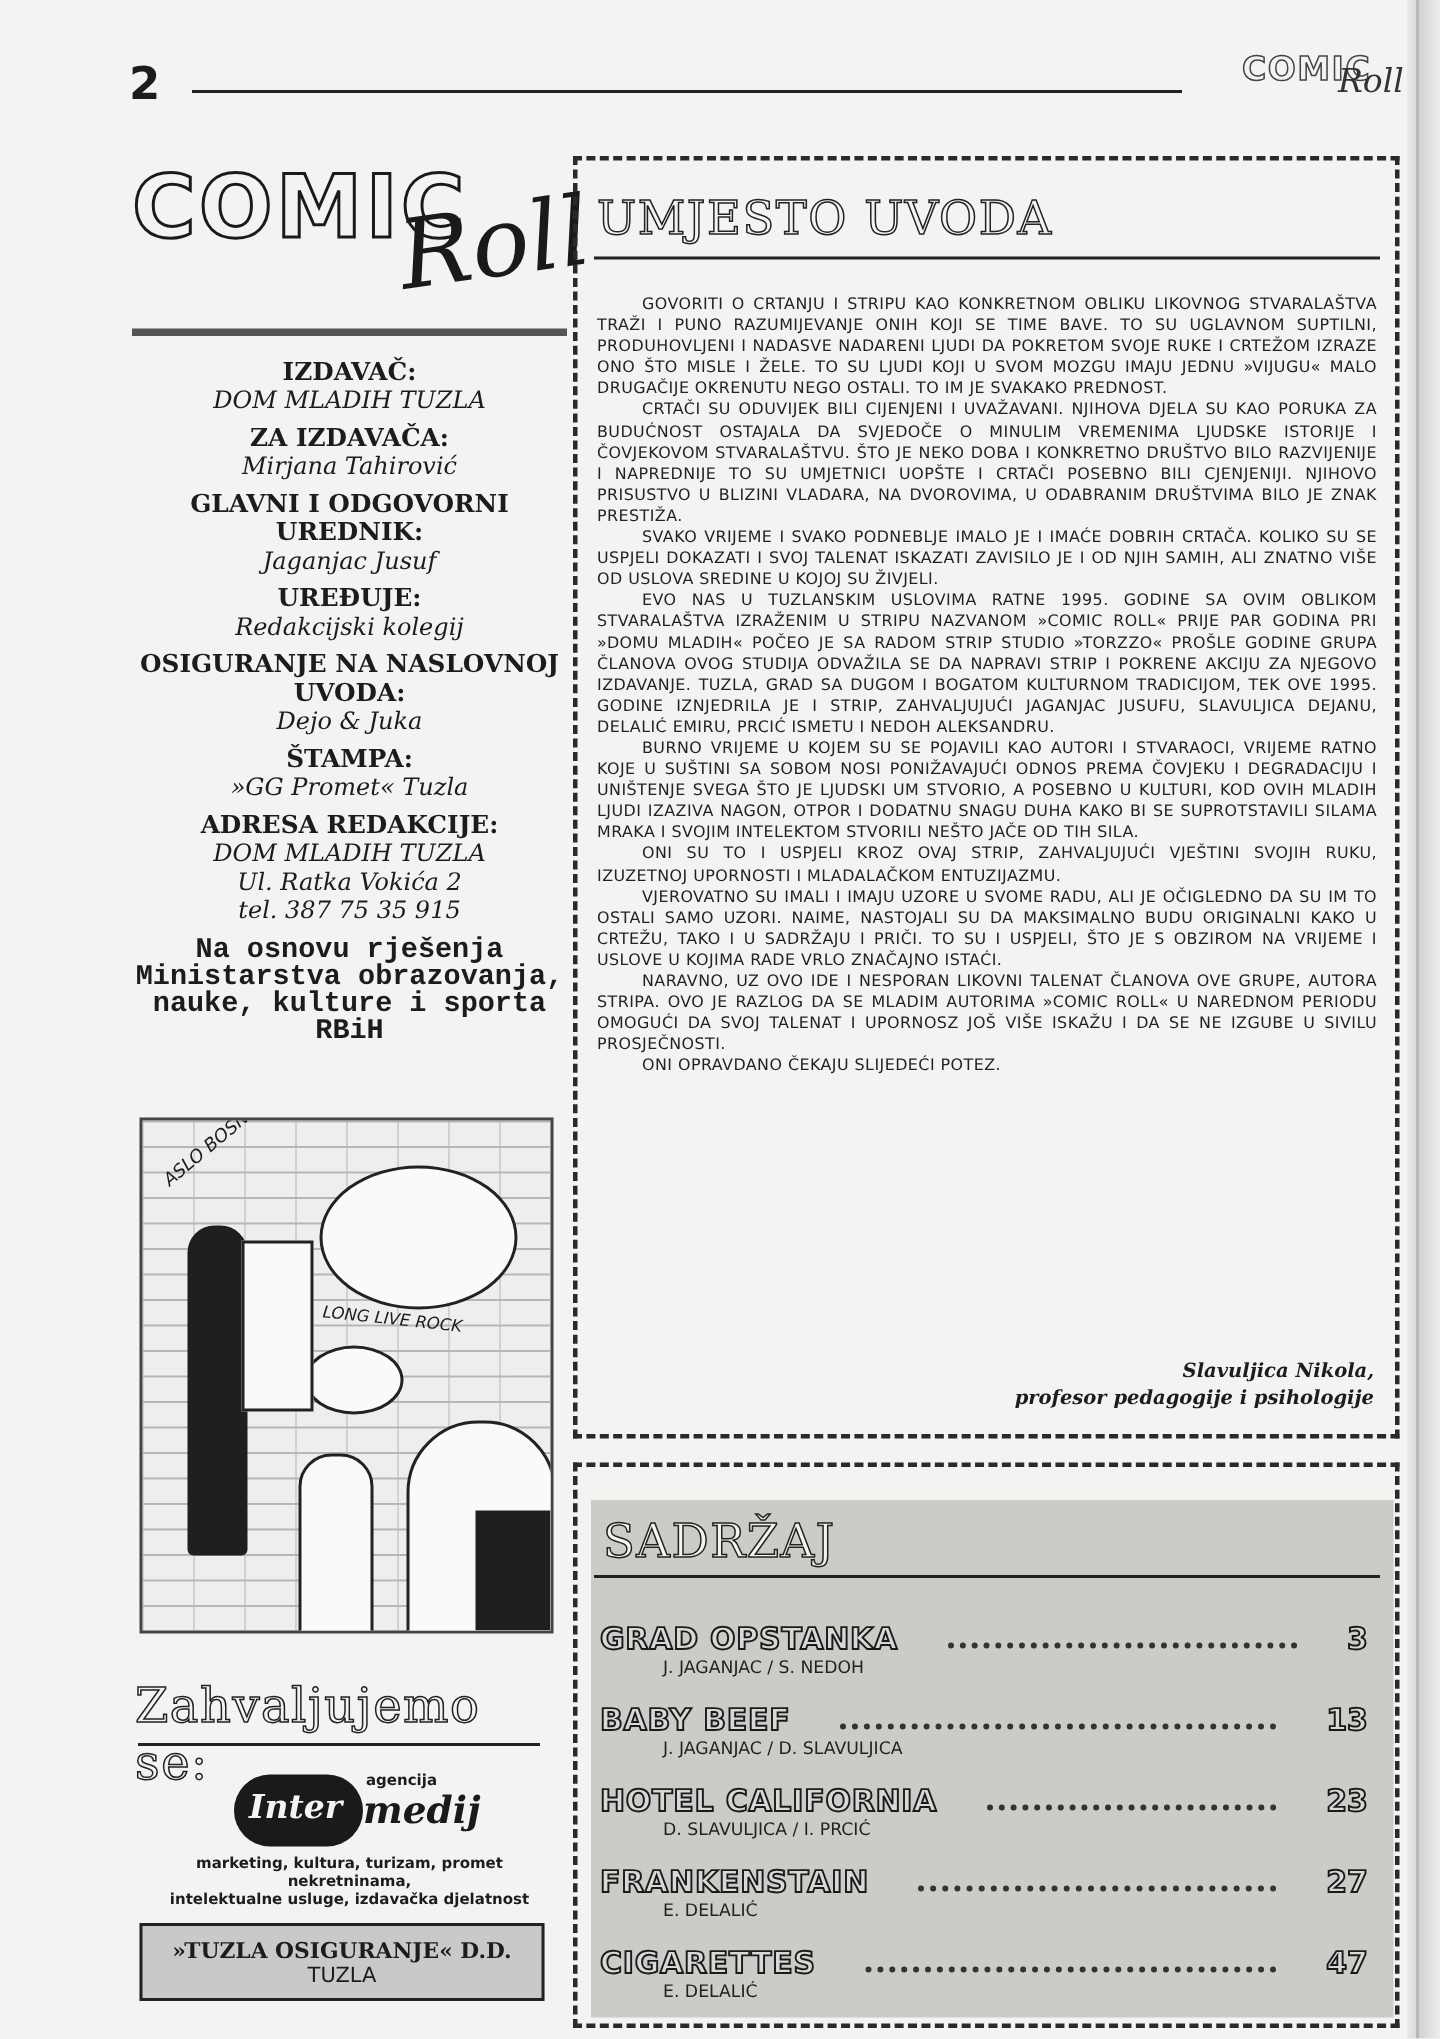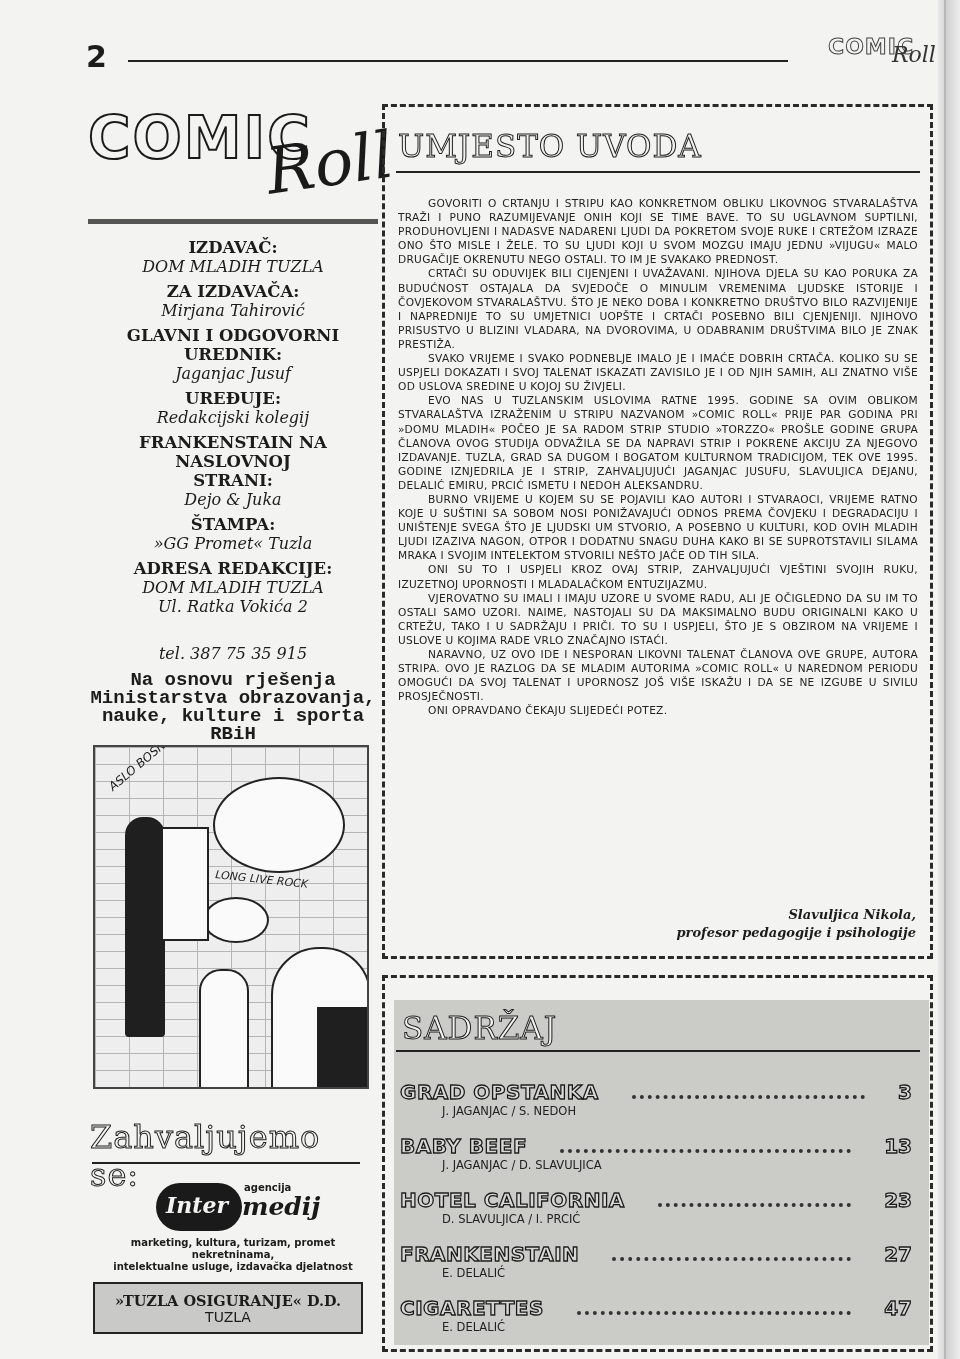--- a/index.html
+++ b/index.html
@@ -27,21 +27,21 @@
   .big-logo .comic { position:absolute; left:0; top:0; font-family:"DejaVu Sans",sans-serif; font-weight:bold; font-size:58px; line-height:60px;
     color:#f3f3f1; -webkit-text-stroke:2px #1a1a1a; letter-spacing:2px; }
   .big-logo .roll { position:absolute; left:178px; top:20px; font-family:"DejaVu Serif",serif; font-style:italic; font-size:64px; line-height:70px; color:#1a1a1a; transform:rotate(-8deg); }
   .logo-rule { left:88px; top:219px; width:290px; height:5px; background:#555; }
 
   
   .masthead { left:88px; top:238px; width:290px; text-align:center; }
   .mh-label { font-family:"DejaVu Serif",serif; font-weight:bold; font-size:16.5px; line-height:19px; margin:0; }
   .mh-value { font-family:"DejaVu Serif",serif; font-style:italic; font-size:16px; line-height:19px; margin:0 0 6px 0; }
   .mh-value.multi { margin:0; }
-  .mh-value.last { margin-bottom:8px;margin-top:28px; }
+  .mh-value.last { margin-bottom:8px; }
   .mh-note { font-family:Liberation Mono, monospace; font-weight:bold; font-size:19px; line-height:18px; margin:0; }
 
   
   .illus { left:93px; top:745px; width:272px; height:340px; border:2px solid #444; background:#eee;
     overflow:hidden; }
   .brick { position:absolute; left:0; top:0; width:100%; height:100%;
     background-image:
       linear-gradient(#888 1px, transparent 1px),
       linear-gradient(90deg, #888 1px, transparent 1px);
     background-size:34px 17px; opacity:.55; }
@@ -107,22 +107,22 @@
 <div class="abs masthead">
   <p class="mh-label">IZDAVAČ:</p>
   <p class="mh-value">DOM MLADIH TUZLA</p>
   <p class="mh-label">ZA IZDAVAČA:</p>
   <p class="mh-value">Mirjana Tahirović</p>
   <p class="mh-label">GLAVNI I ODGOVORNI</p>
   <p class="mh-label">UREDNIK:</p>
   <p class="mh-value">Jaganjac Jusuf</p>
   <p class="mh-label">UREĐUJE:</p>
   <p class="mh-value">Redakcijski kolegij</p>
-  <p class="mh-label">FRANKENSTAIN NA NASLOVNOJ</p>
-  <p class="mh-label">STRANI:</p>
+  <p class="mh-label">OSIGURANJE NA NASLOVNOJ</p>
+  <p class="mh-label">UVODA:</p>
   <p class="mh-value">Dejo &amp; Juka</p>
   <p class="mh-label">ŠTAMPA:</p>
   <p class="mh-value">»GG Promet« Tuzla</p>
   <p class="mh-label">ADRESA REDAKCIJE:</p>
   <p class="mh-value multi">DOM MLADIH TUZLA</p>
   <p class="mh-value multi">Ul. Ratka Vokića 2</p>
   <p class="mh-value last">tel. 387 75 35 915</p>
   <p class="mh-note">Na osnovu rješenja</p>
   <p class="mh-note">Ministarstva obrazovanja,</p>
   <p class="mh-note">nauke, kulture i sporta RBiH</p>

